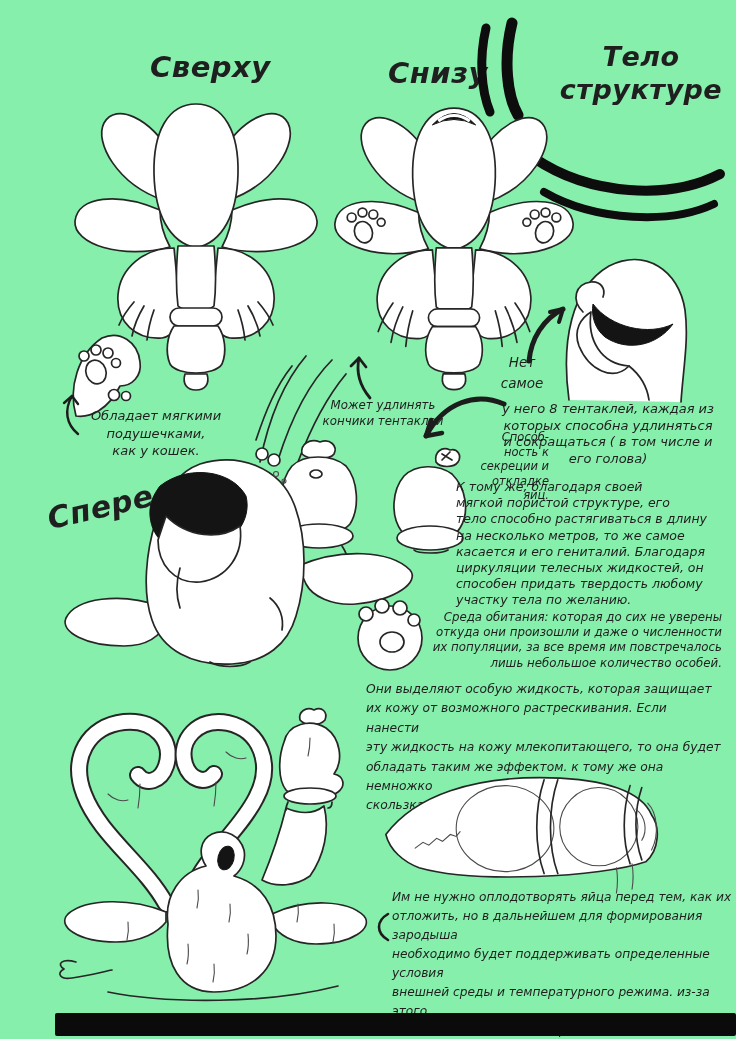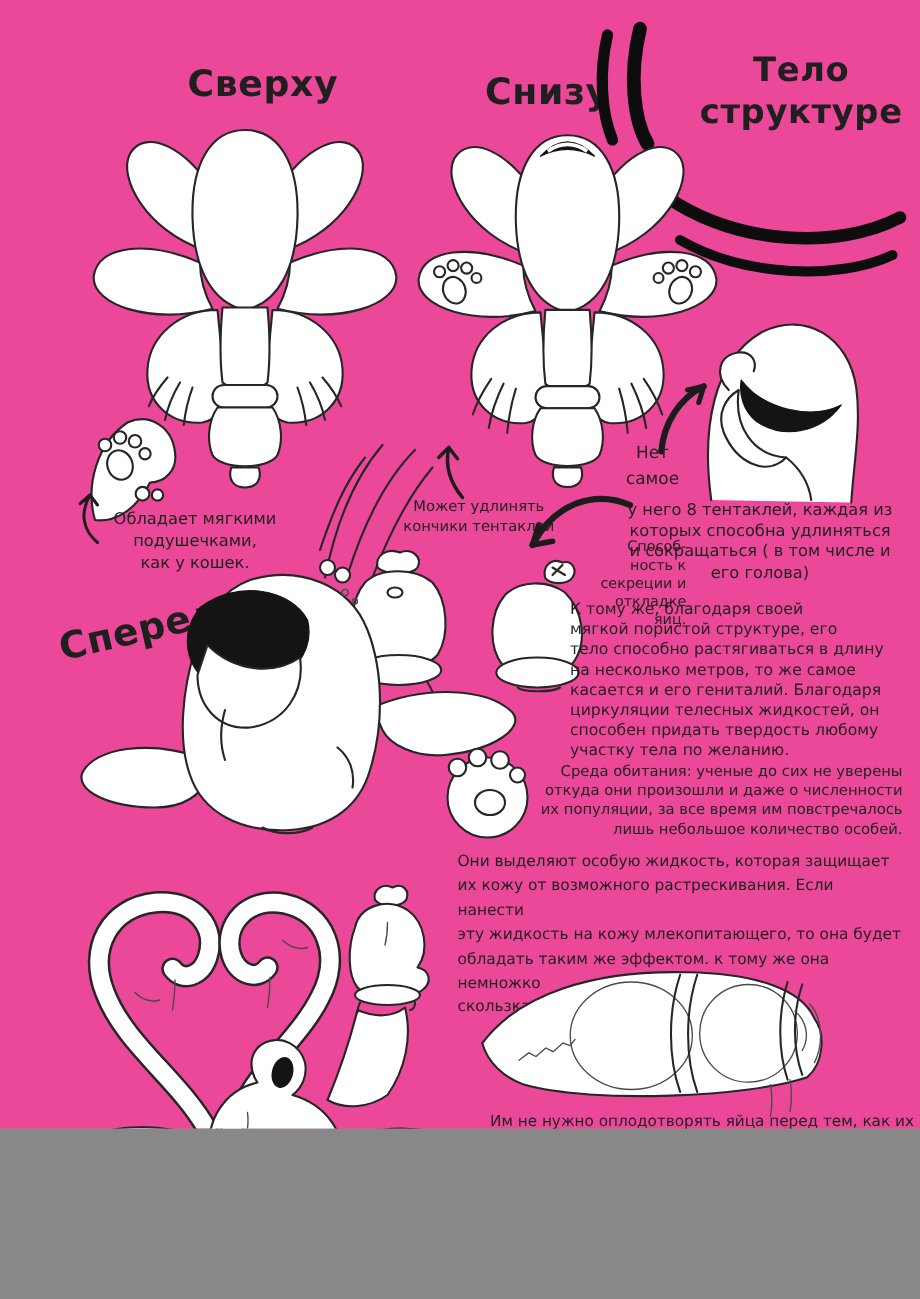--- a/index.html
+++ b/index.html
@@ -1,17 +1,17 @@
 <!DOCTYPE html>
 <html><head>
 <meta charset="utf-8">
 <style>
   html,body{margin:0;padding:0;background:#888;}
-  #page{position:relative;width:736px;height:903px;background:#ec4899;overflow:hidden;
-        font-family:"DejaVu Sans",sans-serif;color:#1f1f1f;}
+  #page{position:relative;width:736px;height:1039px;background:#86efac;overflow:hidden;
+        font-family:"DejaVu Sans",sans-serif;color:#1f1f1f;font-style:italic;}
   .abs{position:absolute;}
   .txt{white-space:pre-line;color:#1f1f1f;}
   .hand{font-family:"DejaVu Sans",sans-serif;}
   .title{font-weight:bold;letter-spacing:0.5px;}
   svg{display:block;overflow:visible;}
   .line{stroke:#262626;stroke-width:1.7;fill:none;stroke-linecap:round;stroke-linejoin:round;}
   .shape{stroke:#262626;stroke-width:1.7;fill:#ffffff;stroke-linecap:round;stroke-linejoin:round;}
   .thin{stroke:#4a4a4a;stroke-width:1.1;fill:none;stroke-linecap:round;}
   .dark{fill:#141414;stroke:#141414;stroke-linejoin:round;}
   .brush{stroke:#0d0d0d;fill:none;stroke-linecap:round;}
@@ -204,21 +204,21 @@
 и сокращаться ( в том числе и
 его голова)</div>
   <div class="abs txt hand" style="left:456px;top:479px;width:268px;font-size:12.5px;line-height:16.2px;">К тому же, благодаря своей
 мягкой пористой структуре, его
 тело способно растягиваться в длину
 на несколько метров, то же самое
 касается и его гениталий. Благодаря
 циркуляции телесных жидкостей, он
 способен придать твердость любому
 участку тела по желанию.</div>
-  <div class="abs txt hand" style="left:426px;top:610px;width:296px;font-size:11.8px;line-height:15.2px;text-align:right;">Среда обитания: ученые до сих не уверены
+  <div class="abs txt hand" style="left:426px;top:610px;width:296px;font-size:11.8px;line-height:15.2px;text-align:right;">Среда обитания: которая до сих не уверены
 откуда они произошли и даже о численности
 их популяции, за все время им повстречалось
 лишь небольшое количество особей.</div>
   <div class="abs txt hand" style="left:366px;top:680px;width:356px;font-size:12.3px;line-height:19.4px;text-align:left;">Они выделяют особую жидкость, которая защищает
 их кожу от возможного растрескивания. Если нанести
 эту жидкость на кожу млекопитающего, то она будет
 обладать таким же эффектом. к тому же она немножко
 скользкая.</div>
 
   <svg class="abs" style="left:48px;top:672px;" width="332" height="348" viewBox="0 0 332 348">

